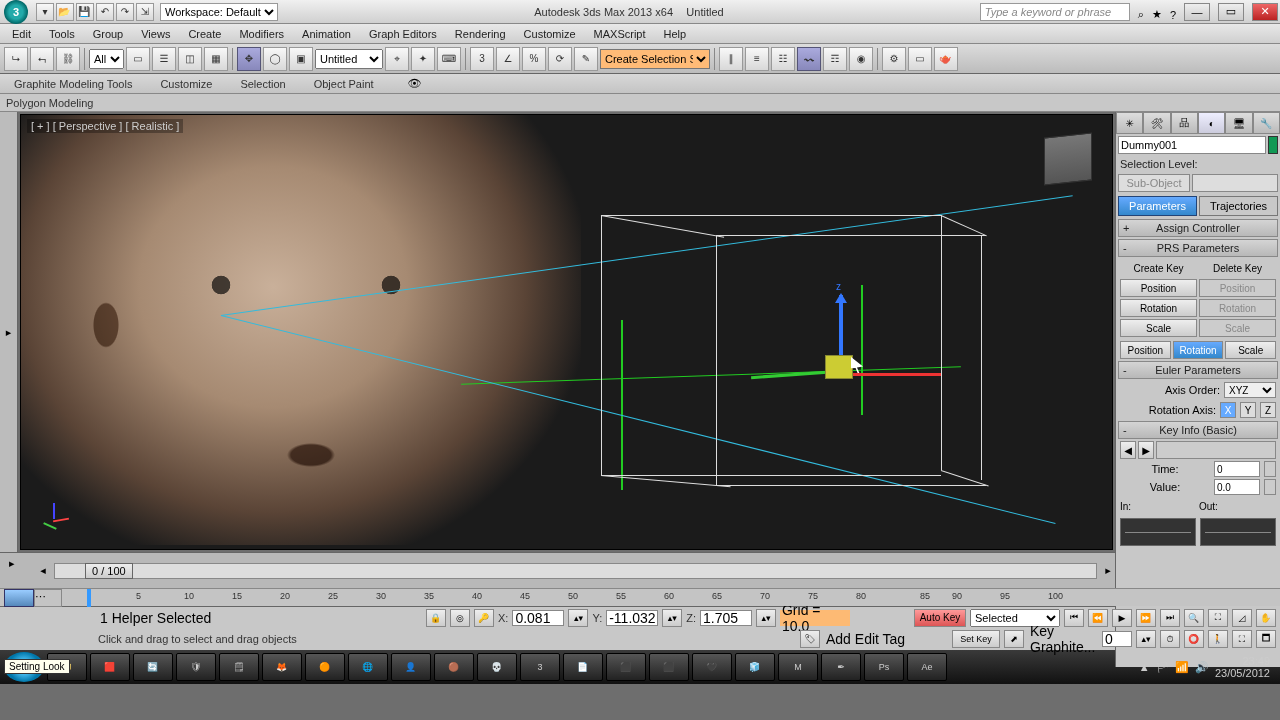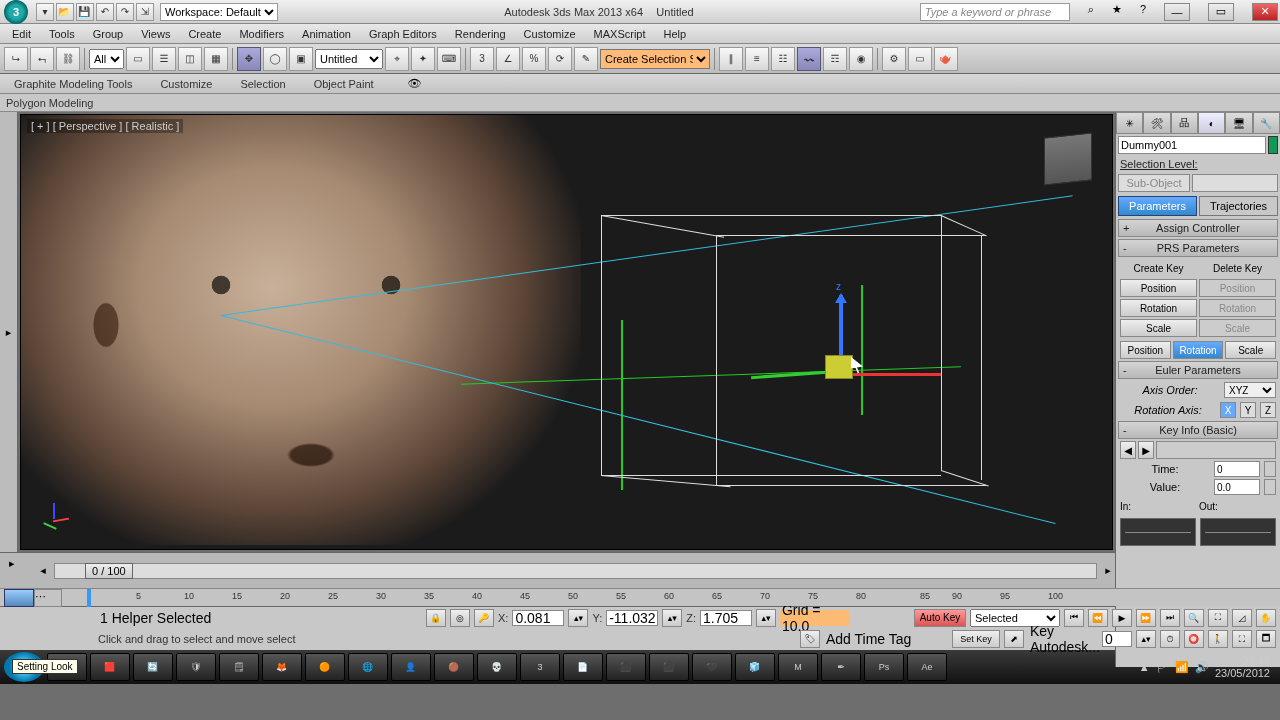--- a/index.html
+++ b/index.html
@@ -6,21 +6,21 @@
 html, body { width: 1280px; height: 720px; overflow: hidden; background: #6e6e6e; }
 
 
 .title-bar { height: 24px; background: linear-gradient(#f0f0f0,#d0d0d0); display: flex; align-items: center; border-bottom: 1px solid #888; }
 .app-icon { width: 24px; height: 24px; background: radial-gradient(circle,#2aa 40%,#066 70%); border-radius: 50%; margin: 0 4px; display:flex;align-items:center;justify-content:center;color:#fff;font-weight:bold;}
 .qat { display:flex; gap:2px; margin-left:4px; }
 .qat .btn, .toolbar .btn { width:18px; height:18px; background:linear-gradient(#f8f8f8,#d8d8d8); border:1px solid #999; display:flex;align-items:center;justify-content:center; font-size:10px; color:#333; }
 .workspace { margin-left:6px; display:flex; align-items:center; }
 .workspace select { height:18px; font-size:11px; background:#fff; border:1px solid #999; }
 .title-text { flex:1; text-align:center; color:#333; font-size:12px; }
-.title-right { display:flex; gap:18px; margin-right:2px; align-items:flex-start;}
+.title-right { display:flex; gap:8px; margin-right:2px; align-items:flex-end;}
 .search-box { width:150px; height:18px; border:1px solid #999; background:#fff; color:#888; font-style:italic; padding:0 4px; display:flex;align-items:center;}
 .win-btn { width:26px; height:18px; background:linear-gradient(#eee,#ccc); border:1px solid #888; display:flex;align-items:center;justify-content:center;}
 .win-close { background:linear-gradient(#e66,#b22); color:#fff; }
 
 
 .menu-bar { height:20px; background:linear-gradient(#e8e8e8,#cfcfcf); display:flex; align-items:center; padding:0 4px; gap:2px; border-bottom:1px solid #888;}
 .menu-item { padding:2px 8px; color:#222; }
 
 
 .toolbar { height:30px; background:linear-gradient(#dcdcdc,#bcbcbc); display:flex; align-items:center; padding:0 4px; gap:2px; border-bottom:1px solid #666;}
@@ -87,34 +87,34 @@
 .bluelines .blb{left:200px;top:200px;width:860px;transform:rotate(-8deg);transform-origin:left;}
 
 
 .cmd-panel { width:165px; background:#c8c8c8; border-left:1px solid #666; display:flex; flex-direction:column; height:555px; overflow:hidden;}
 .cmd-tabs { display:flex; height:22px; }
 .cmd-tabs .t { flex:1; border:1px solid #888; background:linear-gradient(#ddd,#bbb); display:flex;align-items:center;justify-content:center; font-size:10px;}
 .cmd-tabs .t.active { background:linear-gradient(#eef,#ccd); }
 .name-row { display:flex; padding:2px; gap:2px; }
 .name-row input { flex:1; height:18px; border:1px solid #888; background:#fff; padding:0 2px;}
 .clr-sw { width:18px; height:18px; background:#195; border:1px solid #333;}
-.lbl { padding:2px 4px; color:#222;text-decoration:underline; }
+.lbl { padding:2px 4px; color:#222; }
 .subobj { display:flex; padding:2px; gap:2px; }
 .subobj .so { flex:1; height:18px; border:1px solid #888; background:#ddd; color:#888; display:flex;align-items:center;justify-content:center;}
 .param-tabs { display:flex; gap:2px; padding:2px;}
 .param-tabs .pt { flex:1; height:20px; border:1px solid #777; display:flex;align-items:center;justify-content:center;}
 .param-tabs .pt.active { background:linear-gradient(#6af,#38c); color:#fff; border-color:#247;}
 .rollout-hd { height:18px; background:linear-gradient(#d4d4d4,#b8b8b8); border:1px solid #888; display:flex;align-items:center;justify-content:center; color:#222; margin:1px 2px; position:relative;}
 .rollout-hd .pm{position:absolute;left:4px;}
 .btn-row { display:flex; gap:2px; padding:1px 4px;}
 .btn-row .b { flex:1; height:18px; border:1px solid #888; background:linear-gradient(#eee,#ccc); display:flex;align-items:center;justify-content:center; font-size:10px;}
 .btn-row .b.dis { color:#888; background:#ccc; }
 .btn-row .b.active { background:linear-gradient(#6af,#38c); color:#fff; }
 .axis-row { display:flex; align-items:center; padding:2px 4px; gap:4px;}
-.axis-row .albl{ flex:1; text-align:center;font-style:italic; }
+.axis-row .albl{ flex:1; text-align:right; }
 .axis-row select, .axis-row .ax { height:16px; border:1px solid #888; font-size:10px;}
 .axis-row .ax { width:16px; display:flex;align-items:center;justify-content:center; background:#ddd;}
 .axis-row .ax.active { background:#6af; color:#fff;}
 .spin-row { display:flex; align-items:center; padding:1px 4px; gap:4px;}
 .spin-row .slbl{ flex:1; text-align:center;}
 .spin-row input { width:46px; height:16px; border:1px solid #888; font-size:10px; padding:0 2px;}
 .spin-row .spn { width:12px; height:16px; background:#ccc; border:1px solid #888; font-size:7px; display:flex;flex-direction:column;}
 .curve-row{display:flex;gap:4px;padding:2px 4px;}
 .curve{flex:1;height:28px;background:#333;border:1px solid #666;position:relative;}
 .curve::after{content:"";position:absolute;left:5%;right:5%;top:50%;height:1px;background:#888;}
@@ -127,21 +127,21 @@
 .ruler .tick{position:absolute;font-size:9px;color:#333;top:2px;}
 .ruler .marker{position:absolute;left:87px;top:0;width:4px;height:18px;background:#39f;}
 
 
 .status { height:44px; background:#c8c8c8; border-top:1px solid #666; display:flex; flex-direction:column;}
 .status-row { display:flex; align-items:center; height:22px; padding:0 4px; gap:4px;}
 .status-row .fld { height:16px; border:1px solid #888; background:#fff; padding:0 2px; display:flex;align-items:center; font-size:14px;}
 .status-row .coord-lbl { color:#333; }
 .status-row .sb { width:20px; height:18px; border:1px solid #888; background:linear-gradient(#eee,#ccc); display:flex;align-items:center;justify-content:center;font-size:9px;}
 .status-row .sb.red { background:linear-gradient(#f99,#d55);}
-.tooltip{position:absolute;left:12px;bottom:46px;background:#ffe;border:1px solid #333;padding:1px 4px;font-size:10px;}
+.tooltip{position:absolute;left:4px;bottom:46px;background:#ffe;border:1px solid #333;padding:1px 4px;font-size:10px;}
 
 
 .taskbar { height:34px; background:linear-gradient(#3a3a3a,#111); display:flex; align-items:center; padding:0 4px; gap:3px;}
 .taskbar .start{width:40px;height:30px;background:radial-gradient(circle,#5cf 20%,#07a 60%);border-radius:50%;}
 .taskbar .tb{width:40px;height:28px;background:linear-gradient(#555,#222);border:1px solid #000;border-radius:2px;display:flex;align-items:center;justify-content:center;color:#ccc;font-size:9px;}
 .taskbar .tray{margin-left:auto;display:flex;align-items:center;gap:6px;color:#ccc;padding:0 6px;}
 .taskbar .clock{text-align:right;line-height:12px;font-size:10px;}
 </style>
 </head>
 <body>
@@ -445,27 +445,27 @@
     <div class="sb">▶</div>
     <div class="sb">⏩</div>
     <div class="sb">⏭</div>
     <div class="sb">🔍</div>
     <div class="sb">⛶</div>
     <div class="sb">◿</div>
     <div class="sb">✋</div>
   </div>
   <div class="status-row" style="height:22px">
     <div style="width:90px"></div>
-    <div style="flex:1;color:#333">Click and drag to select and move select</div>
+    <div style="flex:1;color:#333">Click and drag to select and drag objects</div>
     <div class="sb">🏷</div>
-    <div class="fld" style="width:90px;background:#c8c8c8;border:none">Add Time Tag</div>
+    <div class="fld" style="width:90px;background:#c8c8c8;border:none">Add Edit Tag</div>
     <div style="width:30px"></div>
     <div class="sb" style="width:48px">Set Key</div>
     <div class="sb">⬈</div>
-    <div class="fld" style="width:70px;background:#c8c8c8;border:none">Key Autodesk...</div>
+    <div class="fld" style="width:70px;background:#c8c8c8;border:none">Key Graphite...</div>
     <div class="fld" style="width:30px">0</div>
       <div class="sb">▴▾</div>
     <div class="sb">⏱</div>
     <div class="sb">⭕</div>
     <div class="sb">🚶</div>
     <div class="sb">⛶</div>
     <div class="sb">🗖</div>
   </div>
   <div class="tooltip">Setting Look</div>
 </div>

